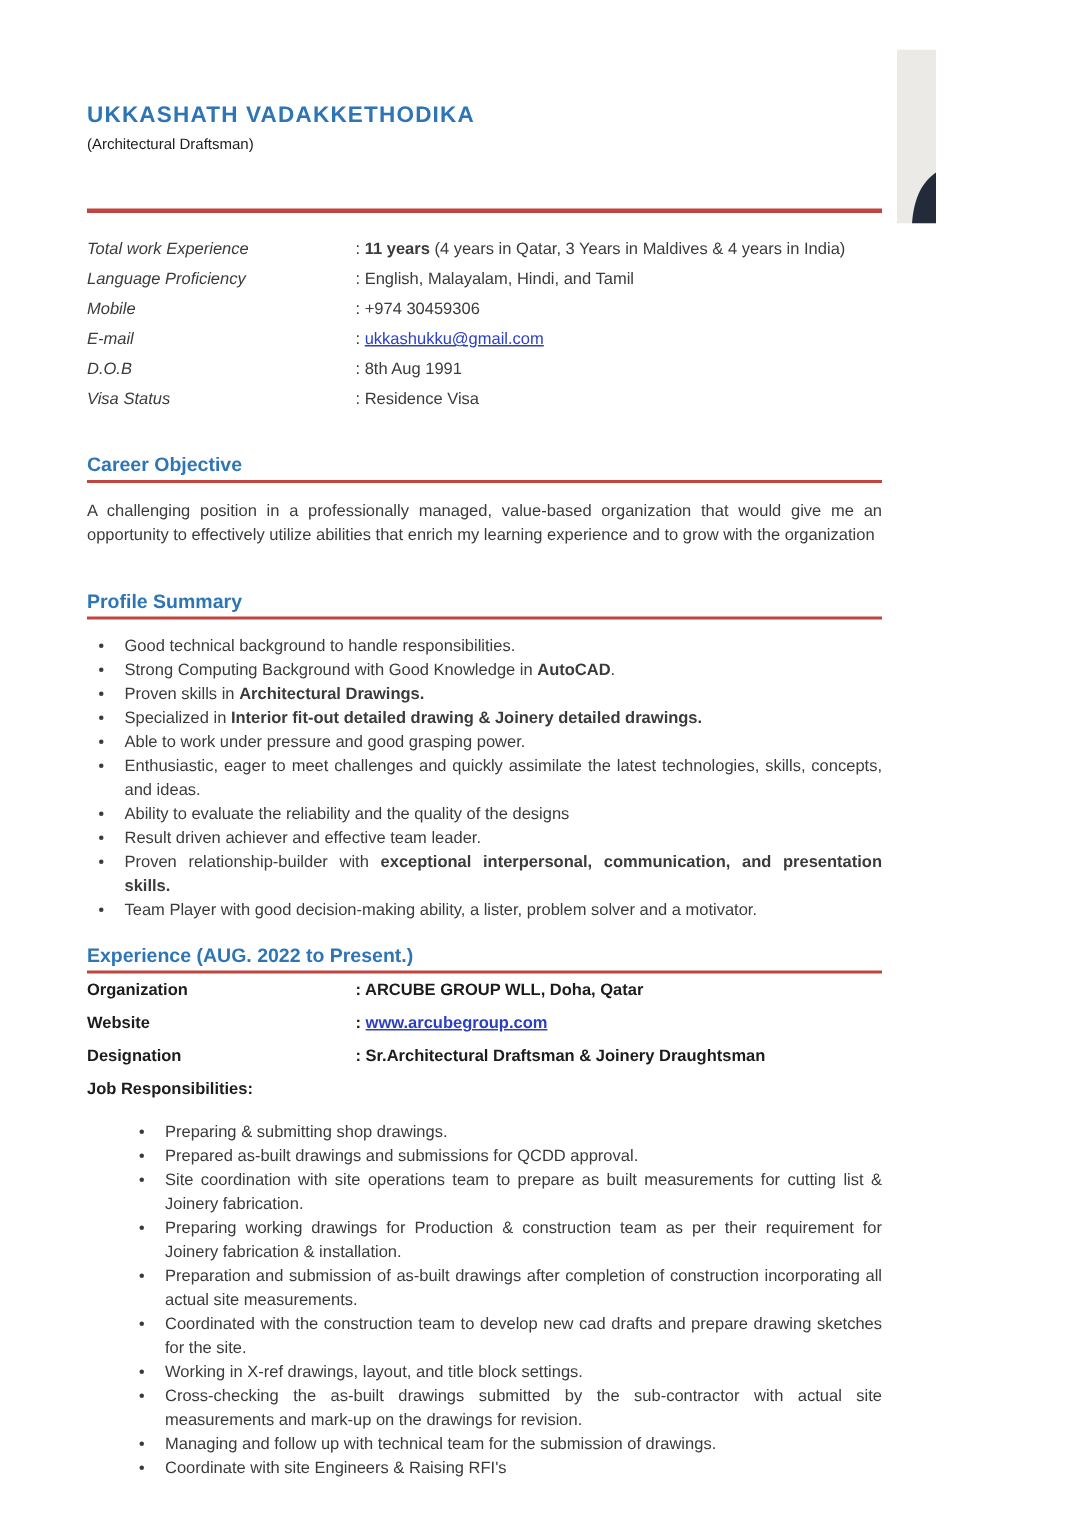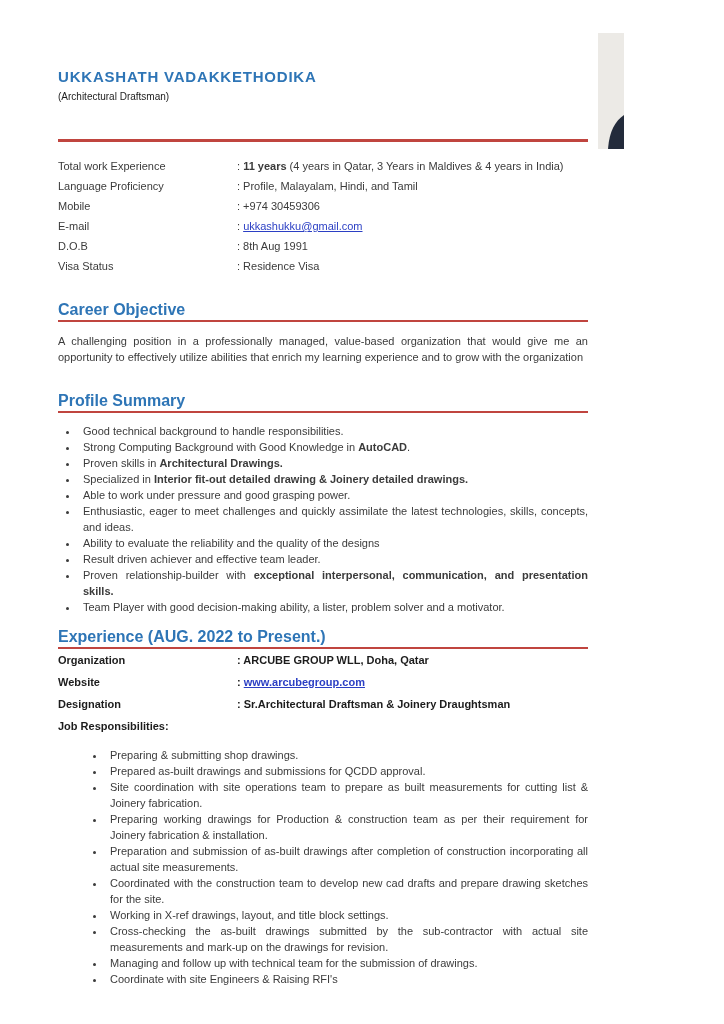--- a/index.html
+++ b/index.html
@@ -25,25 +25,25 @@
     position:absolute;left:598px;top:33px;width:88px;height:116px;
     display:block;
   }
   .rule{
     height:3px;background:#C0453F;border:0;margin:0;
     margin-top:34px;
   }
   
   .kv-block{margin-top:14px;}
   .kv-row{display:flex;line-height:20px;}
-  .kv-row .lbl{width:179px;flex:0 0 179px;}
+  .kv-row .lbl{width:179px;flex:0 0 179px;font-style:italic;}
   .kv-row .val{flex:1;}
   
   .sec-heading{
-    color:#2E75B6;font-weight:bold;font-size:16px;
+    color:#2E75B6;font-weight:bold;font-size:13px;
     border-bottom:2px solid #C0453F;
     padding-bottom:3px;line-height:15px;
   }
   .h-objective{margin-top:26px;}
   .h-profile{margin-top:28px;}
   .h-experience{margin-top:14px;}
   .para{margin-top:11px;text-align:justify;}
   
   ul.blist{margin:10px 0 0 0;padding-left:21px;list-style:disc outside;}
   ul.blist li{text-align:justify;padding-left:4px;}
@@ -85,21 +85,21 @@
 
     <hr class="rule">
 
     <div class="kv-block" id="contact-rows">
         <div class="kv-row">
           <span class="lbl">Total work Experience</span>
           <span class="val"><span>: </span><span class="bold">11 years</span><span> (4 years in Qatar, 3 Years in Maldives &amp; 4 years in India)</span></span>
         </div>
         <div class="kv-row">
           <span class="lbl">Language Proficiency</span>
-          <span class="val"><span>: Profile, Malayalam, Hindi, and Tamil</span></span>
+          <span class="val"><span>: English, Malayalam, Hindi, and Tamil</span></span>
         </div>
         <div class="kv-row">
           <span class="lbl">Mobile</span>
           <span class="val"><span>: +974 30459306</span></span>
         </div>
         <div class="kv-row">
           <span class="lbl">E-mail</span>
           <span class="val"><span>: </span><a class="lnk" href="#">ukkashukku@gmail.com</a></span>
         </div>
         <div class="kv-row">

